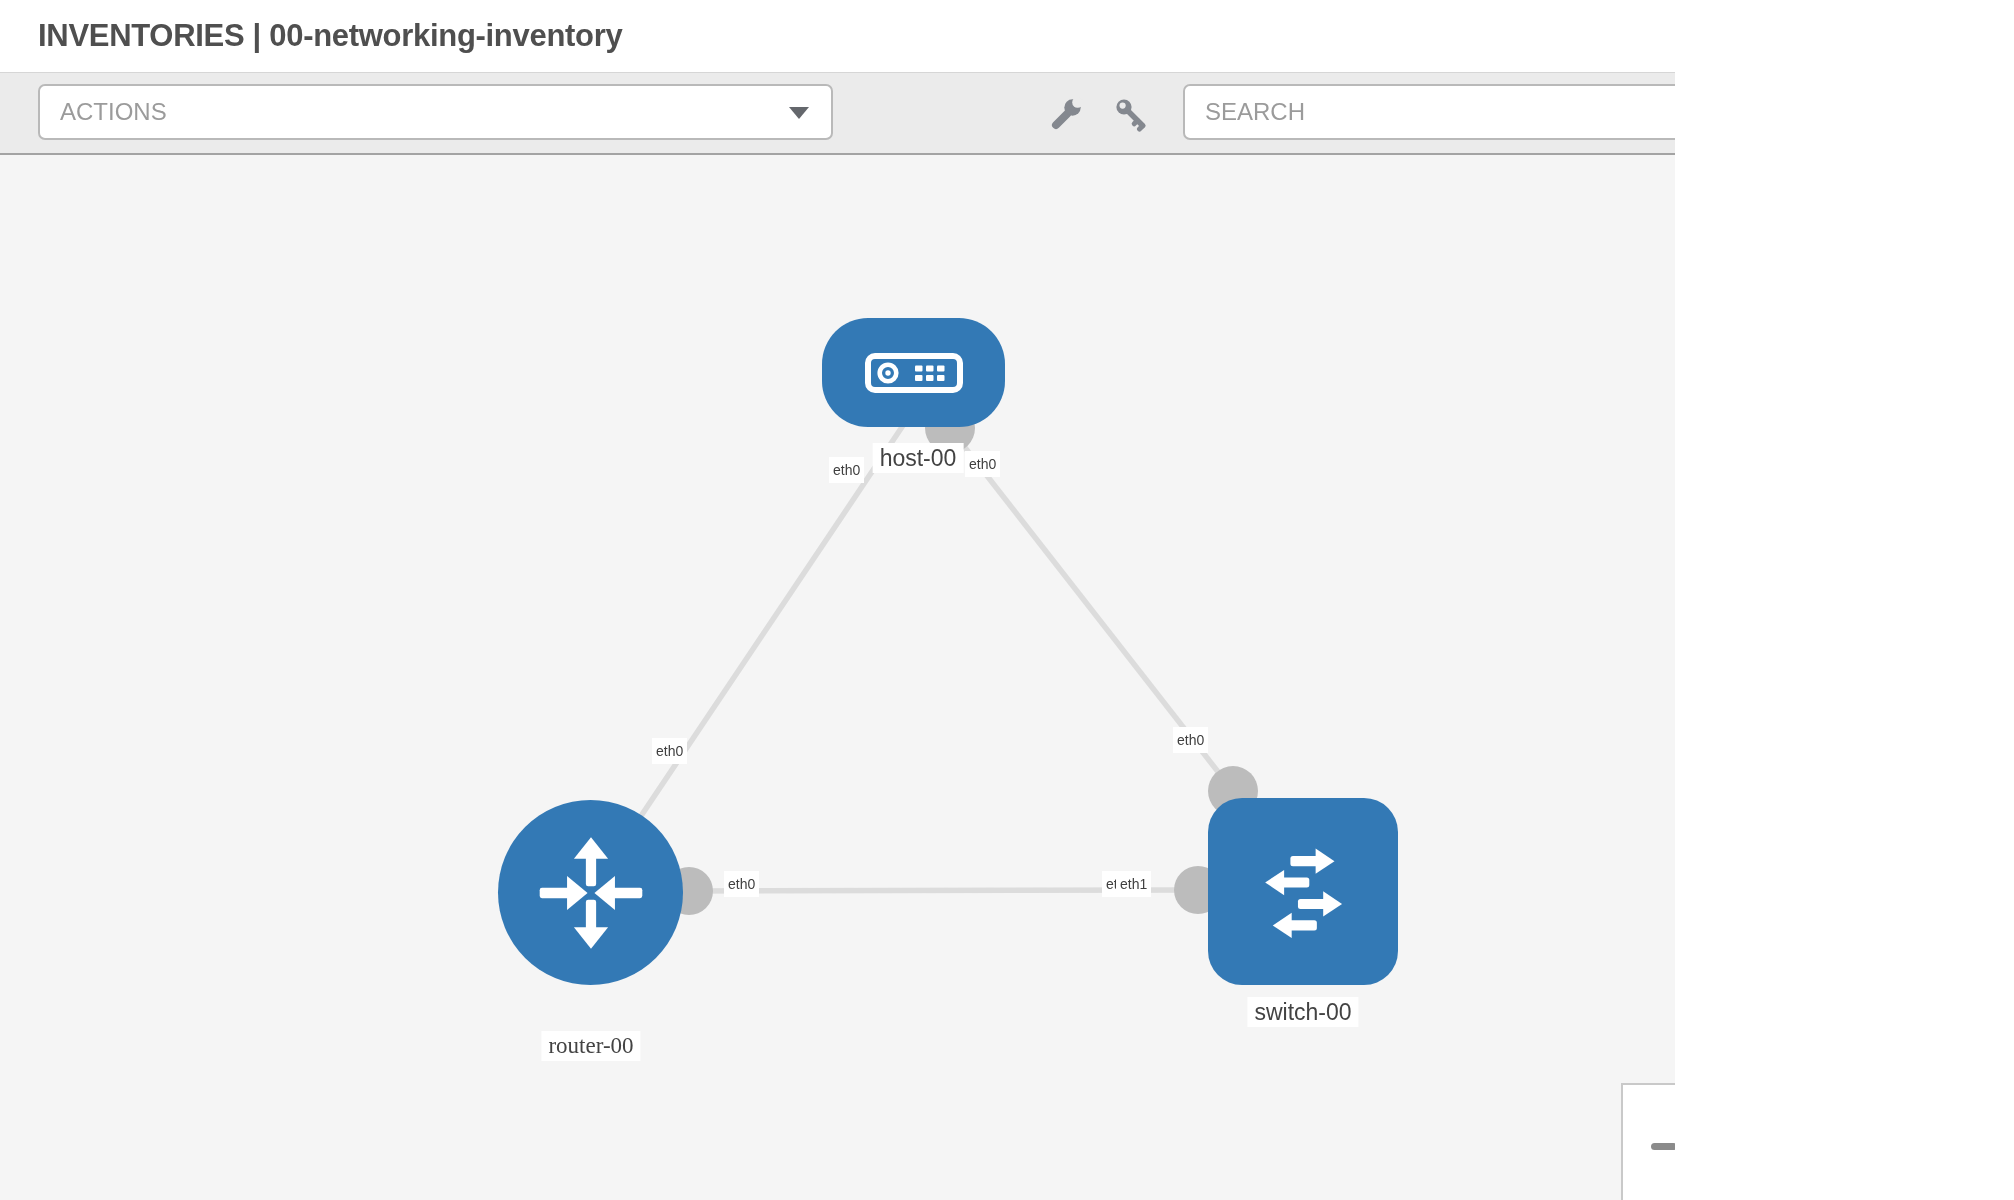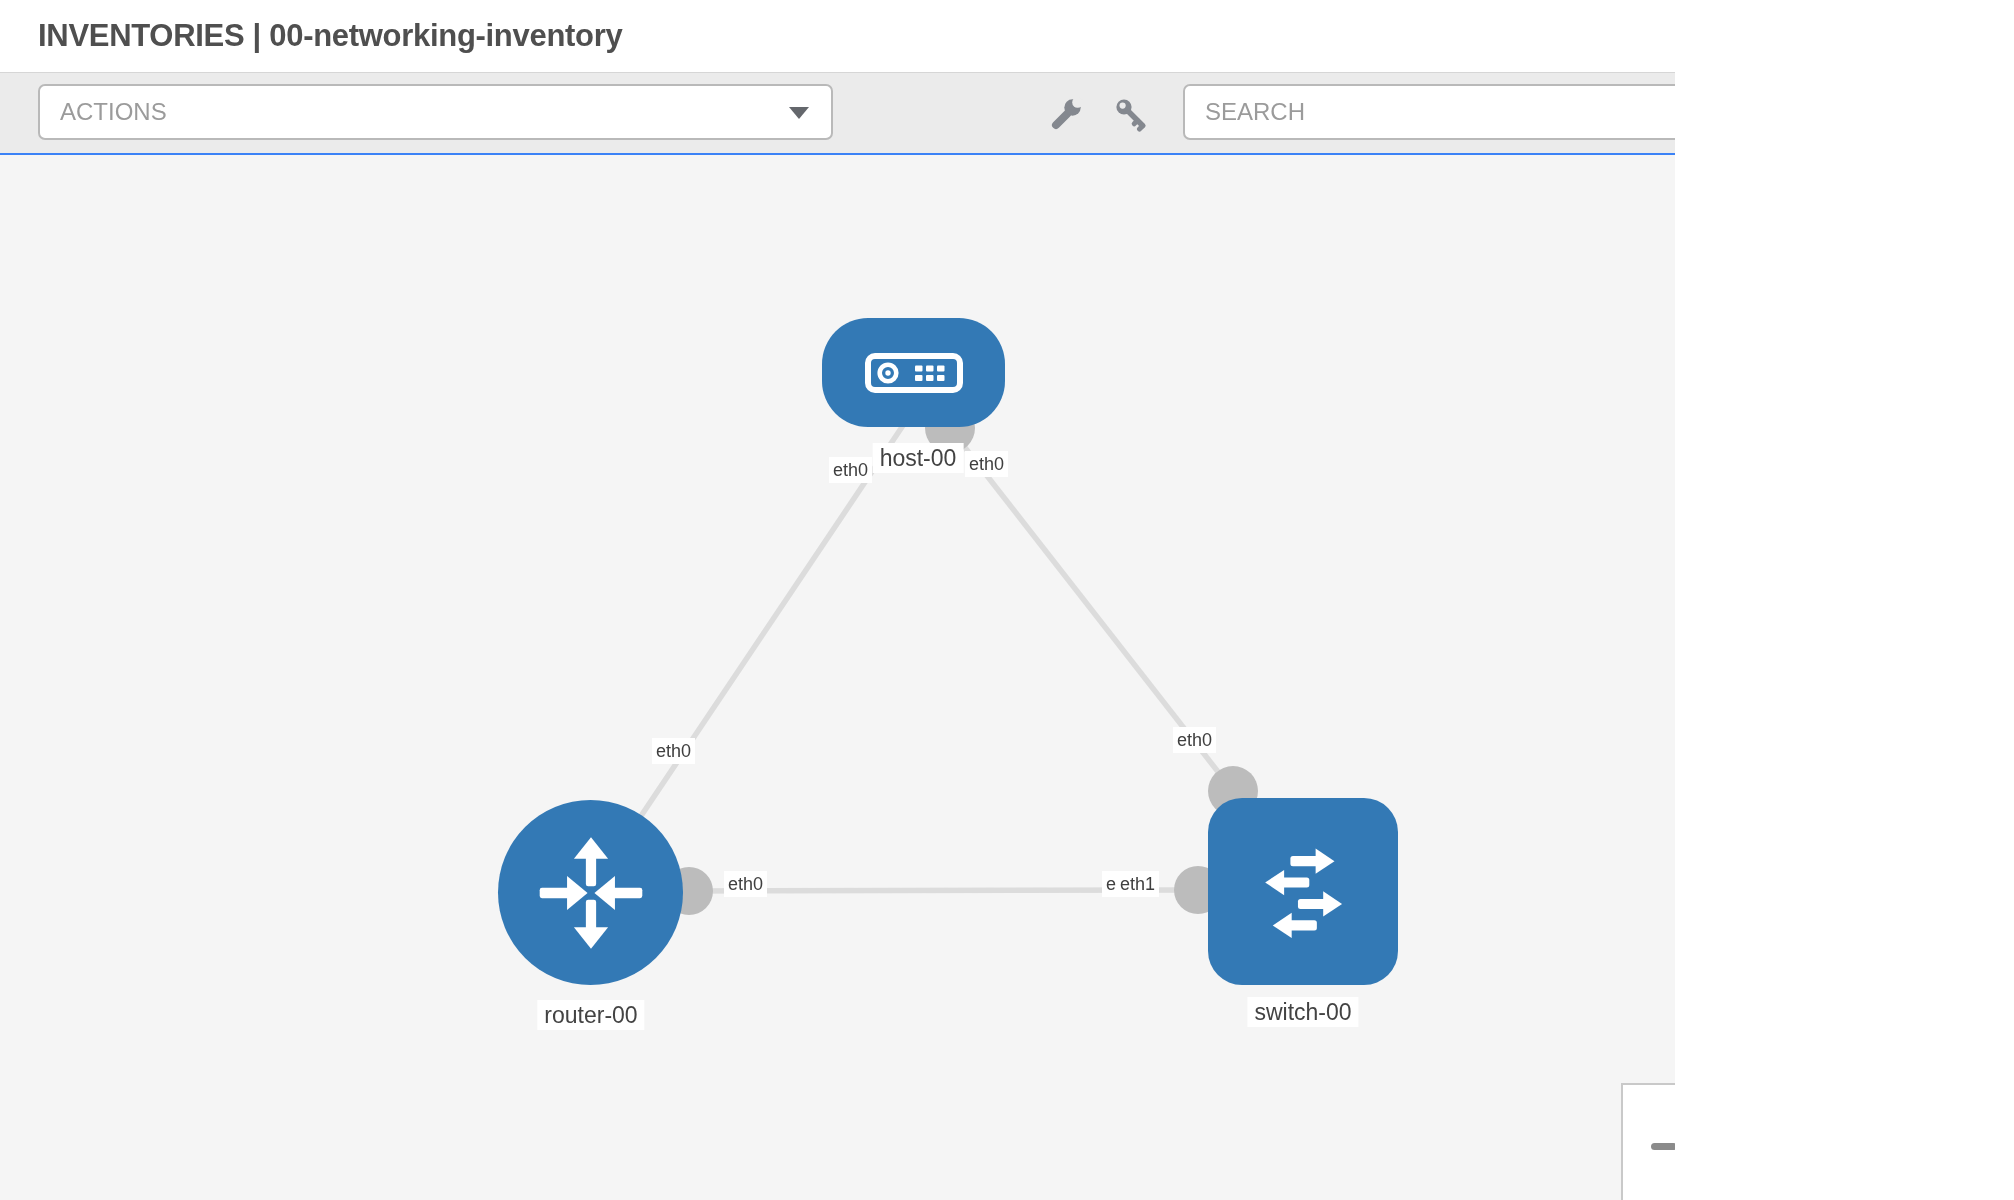--- a/index.html
+++ b/index.html
@@ -23,21 +23,21 @@
   .close-btn .bar {
     position:absolute; left:9px; top:16.5px; width:20px; height:5.5px;
     background:#fff; border-radius:3px;
   }
   .close-btn .bar.a { transform:rotate(45deg); }
   .close-btn .bar.b { transform:rotate(-45deg); }
 
   
   .toolbar {
     position:absolute; left:0; top:72px; width:100%; height:83px;
-    background:#ebebeb; border-top:1px solid #d6d6d6; border-bottom:2px solid #3b82f6;
+    background:#ebebeb; border-top:1px solid #d6d6d6; border-bottom:2px solid #a3a3a3;
   }
   .select-box {
     position:absolute; top:11px; height:56px; background:#fff;
     border:2px solid #b9b9b9; border-radius:7px;
     display:flex; align-items:center; padding:0 20px;
     font-size:24px; color:#9b9b9b; cursor:pointer;
   }
   .select-box.actions { left:38px;  width:795px; }
   .select-box.search  { left:1183px; width:791px; }
   .caret {
@@ -64,26 +64,26 @@
   .node { position:absolute; background:#3379b5; display:flex; align-items:center; justify-content:center; cursor:pointer; }
   .node.host   { left:822px;  top:163px; width:183px; height:109px; border-radius:46px; }
   .node.router { left:498px;  top:645px; width:185px; height:185px; border-radius:50%; }
   .node.switch { left:1208px; top:643px; width:190px; height:187px; border-radius:34px; }
 
   .node-label {
     position:absolute; transform:translateX(-50%); background:#fff;
     font-size:23px; line-height:30px; color:#434343; padding:0 7px; white-space:nowrap;
   }
   .node-label.host   { left:918px;  top:288px; }
-  .node-label.router { left:591px;  top:845px; }
+  .node-label.router { left:591px;  top:876px;font-family:Liberation Serif, serif; }
   .node-label.switch { left:1303px; top:842px; }
 
   .iface-label {
     position:absolute; background:#fff; color:#3f3f3f;
-    font-size:18px; line-height:26px; padding:0 4px; white-space:nowrap;
+    font-size:14px; line-height:26px; padding:0 4px; white-space:nowrap;
   }
   .if-1 { left:829px;  top:302px; }
   .if-2 { left:965px;  top:296px; }
   .if-3 { left:652px;  top:583px; }
   .if-4 { left:724px;  top:716px; }
   .if-5 { left:1173px; top:572px; }
   .if-6 { left:1102px; top:716px; z-index:1; }
   .if-7 { left:1116px; top:716px; z-index:2; }
 
   

